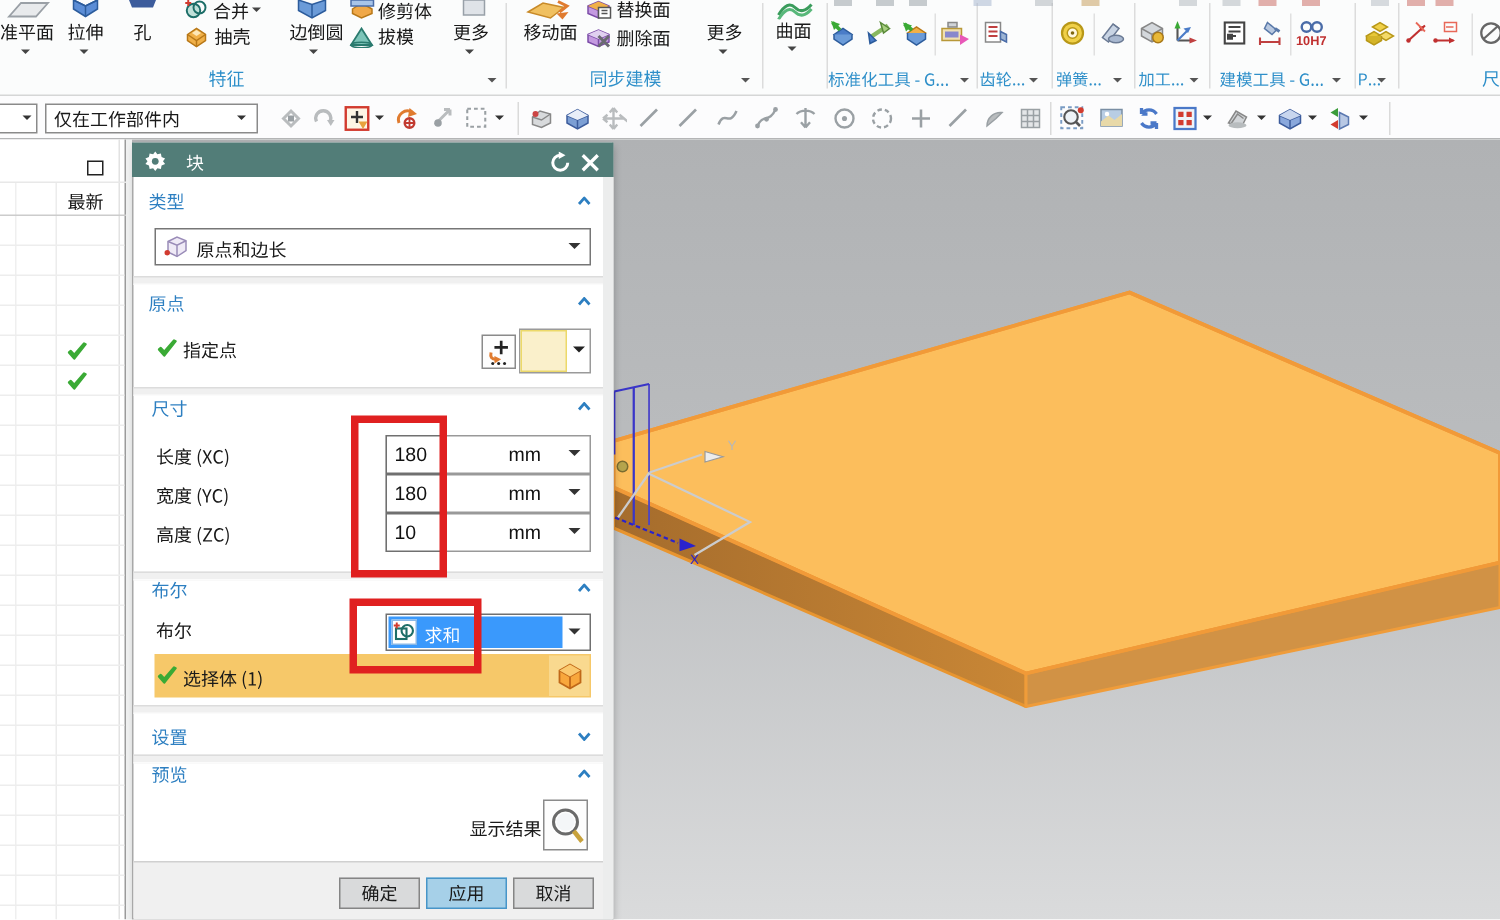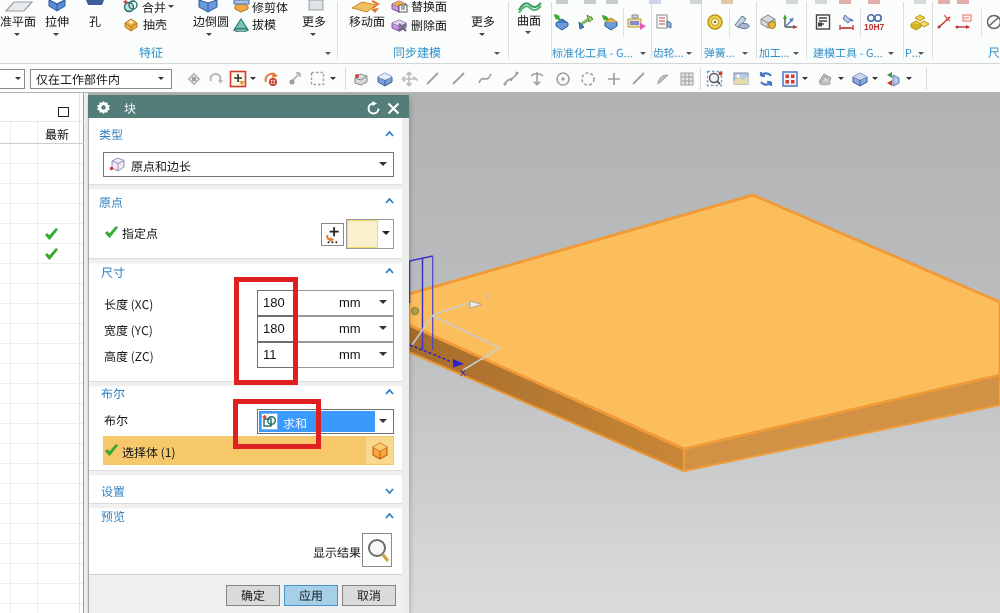--- a/index.html
+++ b/index.html
@@ -374,21 +374,21 @@
 <div style="position:absolute;left:257px;top:316px;width:137px;height:26px;background:#fff;border:1px solid #999"></div>
 <div style="position:absolute;left:257px;top:316px;width:41px;height:26px;background:#fff;border:1px solid #707070"></div>
 <div class="ab" style="left:263px;top:321px;font-size:13px;color:#111">180</div>
 <div class="ab" style="left:339px;top:321px;font-size:13px;color:#111">mm</div>
 <div style="position:absolute;left:379px;top:326px;width:0;height:0;border-left:4px solid transparent;border-right:4px solid transparent;border-top:4px solid #333"></div>
 <svg style="position:absolute;left:104px;top:350.0px" width="49.7" height="14.0" viewBox="0 -11 49.7 14">
     <path d="M3.4 -6.7H8.6V-5.6H3.4ZM2.5 -7.4V-5.0H9.6V-7.4ZM5.3 -9.9 5.6 -8.8H0.7V-8.0H11.2V-8.8H6.6C6.5 -9.2 6.3 -9.7 6.2 -10.1ZM1.2 -4.3V0.9H2.0V-3.5H10.0V0.0C10.0 0.1 9.9 0.2 9.8 0.2C9.6 0.2 9.0 0.2 8.5 0.2C8.6 0.4 8.8 0.6 8.8 0.9C9.6 0.9 10.1 0.9 10.4 0.8C10.8 0.6 10.9 0.4 10.9 0.0V-4.3ZM3.4 -2.8V0.3H4.2V-0.3H8.5V-2.8ZM4.2 -2.1H7.7V-1.0H4.2Z M16.6 -7.7V-6.7H14.7V-5.9H16.6V-3.9H21.3V-5.9H23.2V-6.7H21.3V-7.7H20.4V-6.7H17.5V-7.7ZM20.4 -5.9V-4.7H17.5V-5.9ZM21.1 -2.4C20.6 -1.8 19.8 -1.3 18.9 -0.9C18.1 -1.3 17.4 -1.8 16.9 -2.4ZM14.9 -3.2V-2.4H16.4L16.0 -2.3C16.5 -1.6 17.2 -1.0 18.0 -0.6C16.8 -0.2 15.6 0.0 14.3 0.1C14.4 0.3 14.6 0.7 14.7 0.9C16.2 0.7 17.6 0.4 18.9 -0.1C20.1 0.4 21.5 0.8 23.0 1.0C23.1 0.7 23.4 0.4 23.5 0.2C22.2 0.1 21.0 -0.2 19.9 -0.6C21.0 -1.1 21.9 -1.9 22.4 -2.9L21.8 -3.2L21.7 -3.2ZM17.7 -9.9C17.8 -9.6 18.0 -9.2 18.2 -8.9H13.5V-5.6C13.5 -3.8 13.4 -1.3 12.4 0.6C12.7 0.6 13.1 0.8 13.2 1.0C14.3 -0.9 14.4 -3.7 14.4 -5.6V-8.0H23.4V-8.9H19.2C19.0 -9.3 18.8 -9.8 18.6 -10.1Z M29.6 2.4 30.2 2.1C29.2 0.3 28.7 -1.7 28.7 -3.7C28.7 -5.8 29.2 -7.8 30.2 -9.5L29.6 -9.8C28.5 -8.0 27.8 -6.1 27.8 -3.7C27.8 -1.4 28.5 0.6 29.6 2.4Z M31.3 0.0H37.4V-0.9H32.7L37.4 -8.1V-8.8H31.8V-7.9H36.0L31.3 -0.7Z M42.5 0.2C43.6 0.2 44.5 -0.3 45.2 -1.1L44.6 -1.8C44.0 -1.2 43.4 -0.8 42.6 -0.8C40.9 -0.8 39.8 -2.2 39.8 -4.4C39.8 -6.6 40.9 -8.0 42.6 -8.0C43.3 -8.0 43.9 -7.6 44.4 -7.2L45.0 -7.9C44.5 -8.4 43.6 -9.0 42.6 -9.0C40.3 -9.0 38.7 -7.2 38.7 -4.4C38.7 -1.5 40.3 0.2 42.5 0.2Z M46.8 2.4C47.9 0.6 48.6 -1.4 48.6 -3.7C48.6 -6.1 47.9 -8.0 46.8 -9.8L46.1 -9.5C47.2 -7.8 47.7 -5.8 47.7 -3.7C47.7 -1.7 47.2 0.3 46.1 2.1Z" fill="#1a1a1a"></path>
   </svg>
 <div style="position:absolute;left:257px;top:342px;width:137px;height:26px;background:#fff;border:1px solid #999"></div>
 <div style="position:absolute;left:257px;top:342px;width:41px;height:26px;background:#fff;border:1px solid #707070"></div>
-<div class="ab" style="left:263px;top:347px;font-size:13px;color:#111">11</div>
+<div class="ab" style="left:263px;top:347px;font-size:13px;color:#111">10</div>
 <div class="ab" style="left:339px;top:347px;font-size:13px;color:#111">mm</div>
 <div style="position:absolute;left:379px;top:352px;width:0;height:0;border-left:4px solid transparent;border-right:4px solid transparent;border-top:4px solid #333"></div>
 <div style="position:absolute;left:89px;top:381px;width:313px;height:6px;background:#f0f0f0;border-top:1px solid #dcdcdc;border-bottom:1px solid #fbfbfb"></div>
 <svg style="position:absolute;left:101px;top:387.0px" width="24.0" height="14.0" viewBox="0 -11 24.0 14">
     <path d="M4.8 -10.1C4.6 -9.5 4.4 -8.9 4.2 -8.2H0.7V-7.4H3.8C3.0 -5.8 1.8 -4.3 0.4 -3.3C0.5 -3.1 0.8 -2.8 0.9 -2.5C1.6 -3.0 2.1 -3.5 2.7 -4.1V-0.2H3.6V-4.3H6.1V1.0H7.0V-4.3H9.7V-1.3C9.7 -1.1 9.7 -1.1 9.5 -1.1C9.3 -1.1 8.6 -1.1 7.8 -1.1C7.9 -0.9 8.1 -0.5 8.1 -0.3C9.1 -0.3 9.8 -0.3 10.2 -0.4C10.5 -0.6 10.6 -0.8 10.6 -1.3V-5.2H9.7H7.0V-6.8H6.1V-5.2H3.5C4.0 -5.9 4.4 -6.6 4.8 -7.4H11.3V-8.2H5.1C5.4 -8.8 5.5 -9.3 5.7 -9.9Z M15.1 -5.0C14.6 -3.6 13.7 -2.3 12.6 -1.4C12.9 -1.2 13.3 -1.0 13.4 -0.8C14.4 -1.8 15.4 -3.2 16.1 -4.7ZM20.1 -4.6C21.0 -3.4 22.0 -1.8 22.5 -0.8L23.4 -1.2C22.9 -2.2 21.8 -3.8 20.9 -4.9ZM15.5 -10.1C14.8 -8.3 13.7 -6.5 12.4 -5.4C12.7 -5.2 13.1 -4.9 13.3 -4.8C13.9 -5.4 14.5 -6.2 15.1 -7.1H17.6V-0.2C17.6 -0.0 17.6 0.0 17.3 0.0C17.1 0.0 16.3 0.1 15.5 0.0C15.6 0.3 15.8 0.7 15.8 1.0C16.9 1.0 17.6 0.9 18.0 0.8C18.4 0.6 18.6 0.4 18.6 -0.2V-7.1H22.1C21.8 -6.4 21.4 -5.7 21.1 -5.3L21.9 -5.0C22.4 -5.7 23.0 -6.8 23.4 -7.8L22.7 -8.0L22.6 -8.0H15.6C15.9 -8.6 16.2 -9.2 16.5 -9.8Z" fill="#2d7fc1"></path>
   </svg>
 <svg style="position:absolute;left:385px;top:389px" width="9" height="6" viewBox="0 0 9 6">
     <polyline points="1,5 4.5,1 8,5" fill="none" stroke="#2d7fc1" stroke-width="1.8"></polyline>
   </svg>
 <svg style="position:absolute;left:104px;top:414.0px" width="24.0" height="14.0" viewBox="0 -11 24.0 14">

